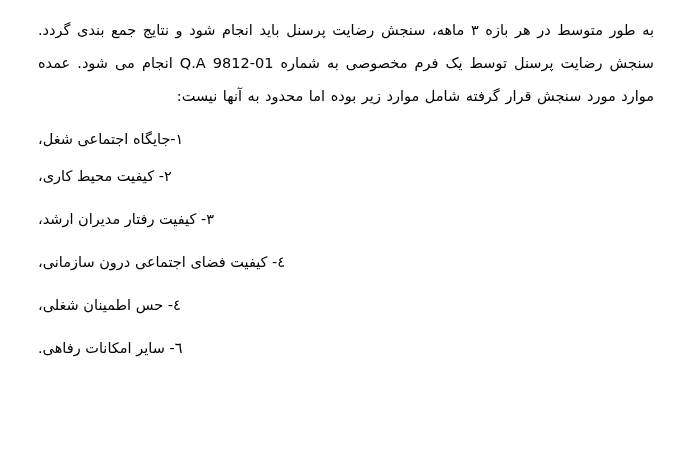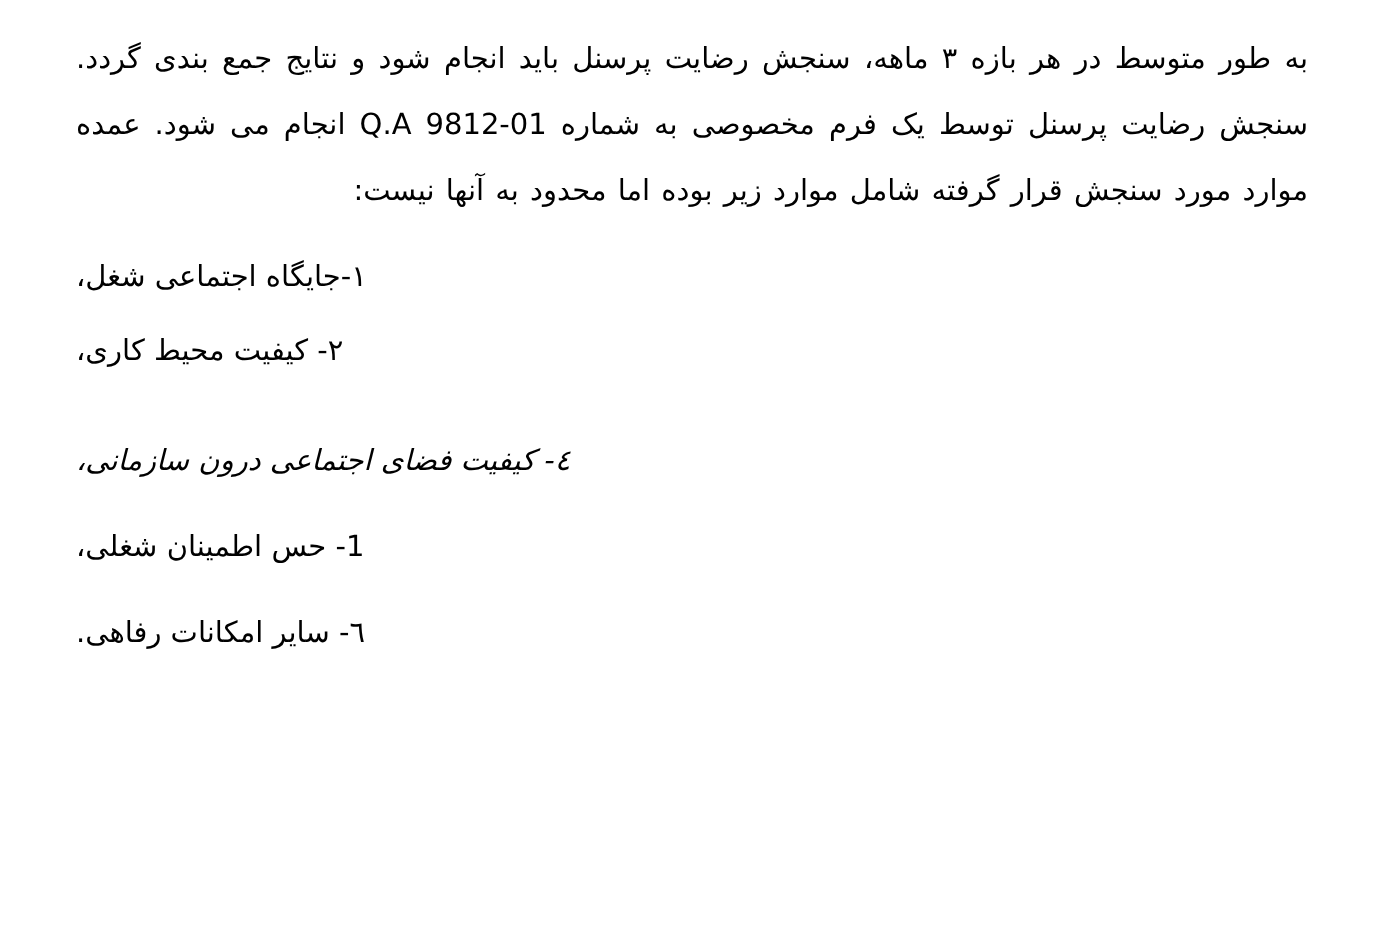--- a/index.html
+++ b/index.html
@@ -42,33 +42,34 @@
     font-size: 14.5px;
     line-height: 33px;
     text-align: left;
     direction: rtl;
     margin: 0;
     padding: 0;
   }
   .li-0 { margin-top: 8px; }
   .li-1 { margin-top: 4px; }
   .li-2 { margin-top: 10px; }
-  .li-3 { margin-top: 22px; font-style: italic; }
+  .li-3 { margin-top: 10px; }
   .li-4 { margin-top: 10px; }
   .li-5 { margin-top: 10px; padding-right: 26px; }
   .li-6 { margin-top: 10px; padding-right: 10px; }
 </style>
 </head>
 <body>
 
 <div class="page">
 
   <p class="para">به طور متوسط در هر بازه ۳ ماهه، سنجش رضایت پرسنل باید انجام شود و نتایج جمع بندی گردد. سنجش رضایت پرسنل توسط یک فرم مخصوصی به شماره Q.A 9812-01 انجام می شود. عمده موارد مورد سنجش قرار گرفته شامل موارد زیر بوده اما محدود به آنها نیست:</p>
 
   <ul class="list">
     <li class="list-item li-0">۱-جایگاه اجتماعی شغل،</li>
     <li class="list-item li-1">۲- کیفیت محیط کاری،</li>
+    <li class="list-item li-2">۳- کیفیت رفتار مدیران ارشد،</li>
     <li class="list-item li-3">٤- کیفیت فضای اجتماعی درون سازمانی،</li>
-    <li class="list-item li-4">1- حس اطمینان شغلی،</li>
+    <li class="list-item li-4">٤- حس اطمینان شغلی،</li>
     <li class="list-item li-6">٦- سایر امکانات رفاهی.</li>
   </ul>
 
 </div>
 
 </body></html>

